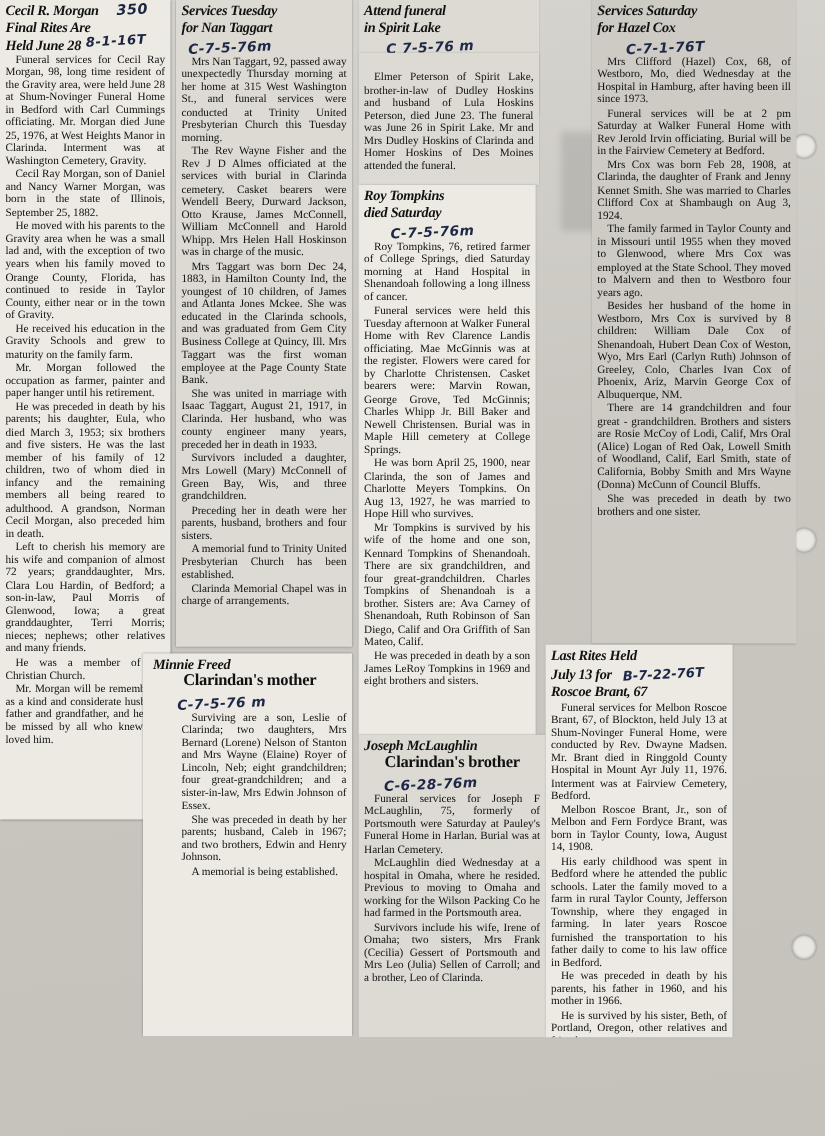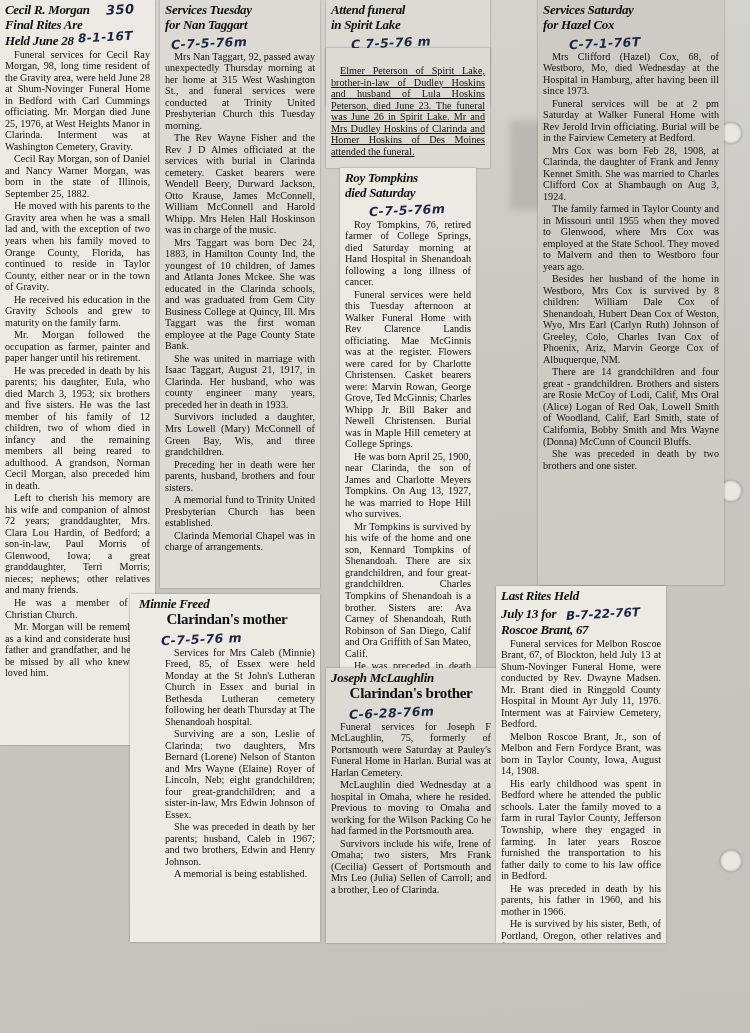--- a/index.html
+++ b/index.html
@@ -132,38 +132,37 @@
     <p class="bd">Preceding her in death were her parents, husband, brothers and four sisters.</p>
     <p class="bd">A memorial fund to Trinity United Presbyterian Church has been established.</p>
     <p class="bd">Clarinda Memorial Chapel was in charge of arrangements.</p>
   </div>
 
   <div class="clip light" style="left:130px;top:594px;width:190px;height:348px;">
     <h1 class="hd hd-md" style="margin-left:4px;">Minnie Freed</h1>
     <h1 class="hd hd-sm" style="margin-left:4px;">Clarindan's mother</h1>
     <div class="ink-inline" style="margin-left:26px;">C-7-5-76 m</div>
     <div style="margin-left:30px;">
-      <p class="bd">Services for Mrs Caleb (Minnie) Freed, 85, of Essex were held Monday at the St John's Lutheran Church in Essex and burial in Bethesda Lutheran cemetery following her death Thursday at The Shenandoah hospital.</p>
       <p class="bd">Surviving are a son, Leslie of Clarinda; two daughters, Mrs Bernard (Lorene) Nelson of Stanton and Mrs Wayne (Elaine) Royer of Lincoln, Neb; eight grandchildren; four great-grandchildren; and a sister-in-law, Mrs Edwin Johnson of Essex.</p>
       <p class="bd">She was preceded in death by her parents; husband, Caleb in 1967; and two brothers, Edwin and Henry Johnson.</p>
       <p class="bd">A memorial is being established.</p>
     </div>
   </div>
 
   <div class="clip mid" style="left:326px;top:0px;width:164px;height:105px;">
     <h1 class="hd hd-md">Attend funeral</h1>
     <h1 class="hd hd-md">in Spirit Lake</h1>
     <div class="ink-inline" style="margin-left:20px;">C 7-5-76 m</div>
   </div>
-  <div class="clip mid" style="left:326px;top:48px;width:164px;height:120px;border:0;text-decoration:underline;">
+  <div class="clip mid" style="left:326px;top:48px;width:164px;height:120px;border:0;">
     <div style="height:14px"></div>
     <p class="bd">Elmer Peterson of Spirit Lake, brother-in-law of Dudley Hoskins and husband of Lula Hoskins Peterson, died June 23. The funeral was June 26 in Spirit Lake. Mr and Mrs Dudley Hoskins of Clarinda and Homer Hoskins of Des Moines attended the funeral.</p>
   </div>
 
-  <div class="clip light" style="left:340px;top:168px;width:136px;height:500px;">
+  <div class="clip light" style="left:326px;top:168px;width:161px;height:500px;">
     <h1 class="hd hd-md">Roy Tompkins</h1>
     <h1 class="hd hd-md">died Saturday</h1>
     <div class="ink-inline" style="margin-left:24px;">C-7-5-76m</div>
     <p class="bd">Roy Tompkins, 76, retired farmer of College Springs, died Saturday morning at Hand Hospital in Shenandoah following a long illness of cancer.</p>
     <p class="bd">Funeral services were held this Tuesday afternoon at Walker Funeral Home with Rev Clarence Landis officiating. Mae McGinnis was at the register. Flowers were cared for by Charlotte Christensen. Casket bearers were: Marvin Rowan, George Grove, Ted McGinnis; Charles Whipp Jr. Bill Baker and Newell Christensen. Burial was in Maple Hill cemetery at College Springs.</p>
     <p class="bd">He was born April 25, 1900, near Clarinda, the son of James and Charlotte Meyers Tompkins. On Aug 13, 1927, he was married to Hope Hill who survives.</p>
     <p class="bd">Mr Tompkins is survived by his wife of the home and one son, Kennard Tompkins of Shenandoah. There are six grandchildren, and four great-grandchildren. Charles Tompkins of Shenandoah is a brother. Sisters are: Ava Carney of Shenandoah, Ruth Robinson of San Diego, Calif and Ora Griffith of San Mateo, Calif.</p>
     <p class="bd">He was preceded in death by a son James LeRoy Tompkins in 1969 and eight brothers and sisters.</p>
   </div>
 

